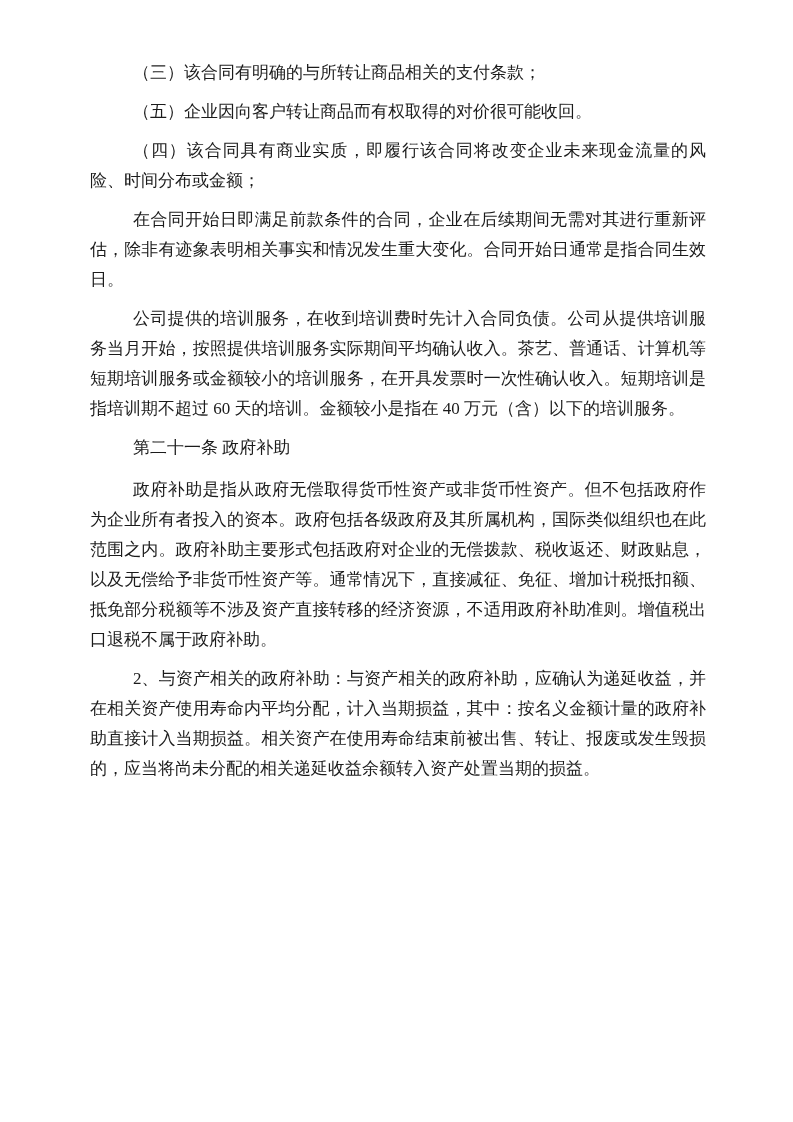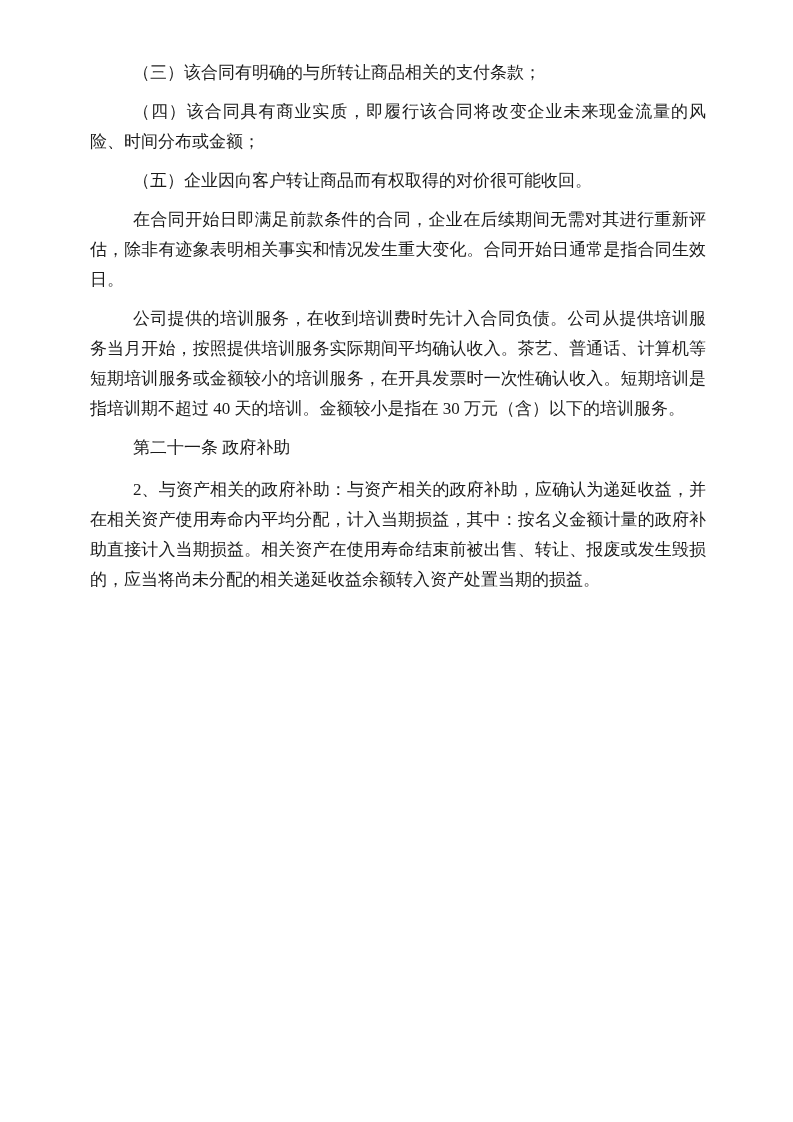--- a/index.html
+++ b/index.html
@@ -31,20 +31,21 @@
     margin-top: 2px;
     margin-bottom: 12px;
   }
 </style>
 </head>
 <body>
 
 <div class="page">
   <div class="doc" id="doc-body">
       <p class="body">（三）该合同有明确的与所转让商品相关的支付条款；</p>
+      <p class="body">（五）企业因向客户转让商品而有权取得的对价很可能收回。</p>
       <p class="body">（四）该合同具有商业实质，即履行该合同将改变企业未来现金流量的风险、时间分布或金额；</p>
-      <p class="body">（五）企业因向客户转让商品而有权取得的对价很可能收回。</p>
       <p class="body">在合同开始日即满足前款条件的合同，企业在后续期间无需对其进行重新评估，除非有迹象表明相关事实和情况发生重大变化。合同开始日通常是指合同生效日。</p>
-      <p class="body">公司提供的培训服务，在收到培训费时先计入合同负债。公司从提供培训服务当月开始，按照提供培训服务实际期间平均确认收入。茶艺、普通话、计算机等短期培训服务或金额较小的培训服务，在开具发票时一次性确认收入。短期培训是指培训期不超过 40 天的培训。金额较小是指在 30 万元（含）以下的培训服务。</p>
+      <p class="body">公司提供的培训服务，在收到培训费时先计入合同负债。公司从提供培训服务当月开始，按照提供培训服务实际期间平均确认收入。茶艺、普通话、计算机等短期培训服务或金额较小的培训服务，在开具发票时一次性确认收入。短期培训是指培训期不超过 60 天的培训。金额较小是指在 40 万元（含）以下的培训服务。</p>
       <p class="heading">第二十一条 政府补助</p>
+      <p class="body">政府补助是指从政府无偿取得货币性资产或非货币性资产。但不包括政府作为企业所有者投入的资本。政府包括各级政府及其所属机构，国际类似组织也在此范围之内。政府补助主要形式包括政府对企业的无偿拨款、税收返还、财政贴息，以及无偿给予非货币性资产等。通常情况下，直接减征、免征、增加计税抵扣额、抵免部分税额等不涉及资产直接转移的经济资源，不适用政府补助准则。增值税出口退税不属于政府补助。</p>
       <p class="body">2、与资产相关的政府补助：与资产相关的政府补助，应确认为递延收益，并在相关资产使用寿命内平均分配，计入当期损益，其中：按名义金额计量的政府补助直接计入当期损益。相关资产在使用寿命结束前被出售、转让、报废或发生毁损的，应当将尚未分配的相关递延收益余额转入资产处置当期的损益。</p>
     </div>
 </div>
 
 </body></html>

